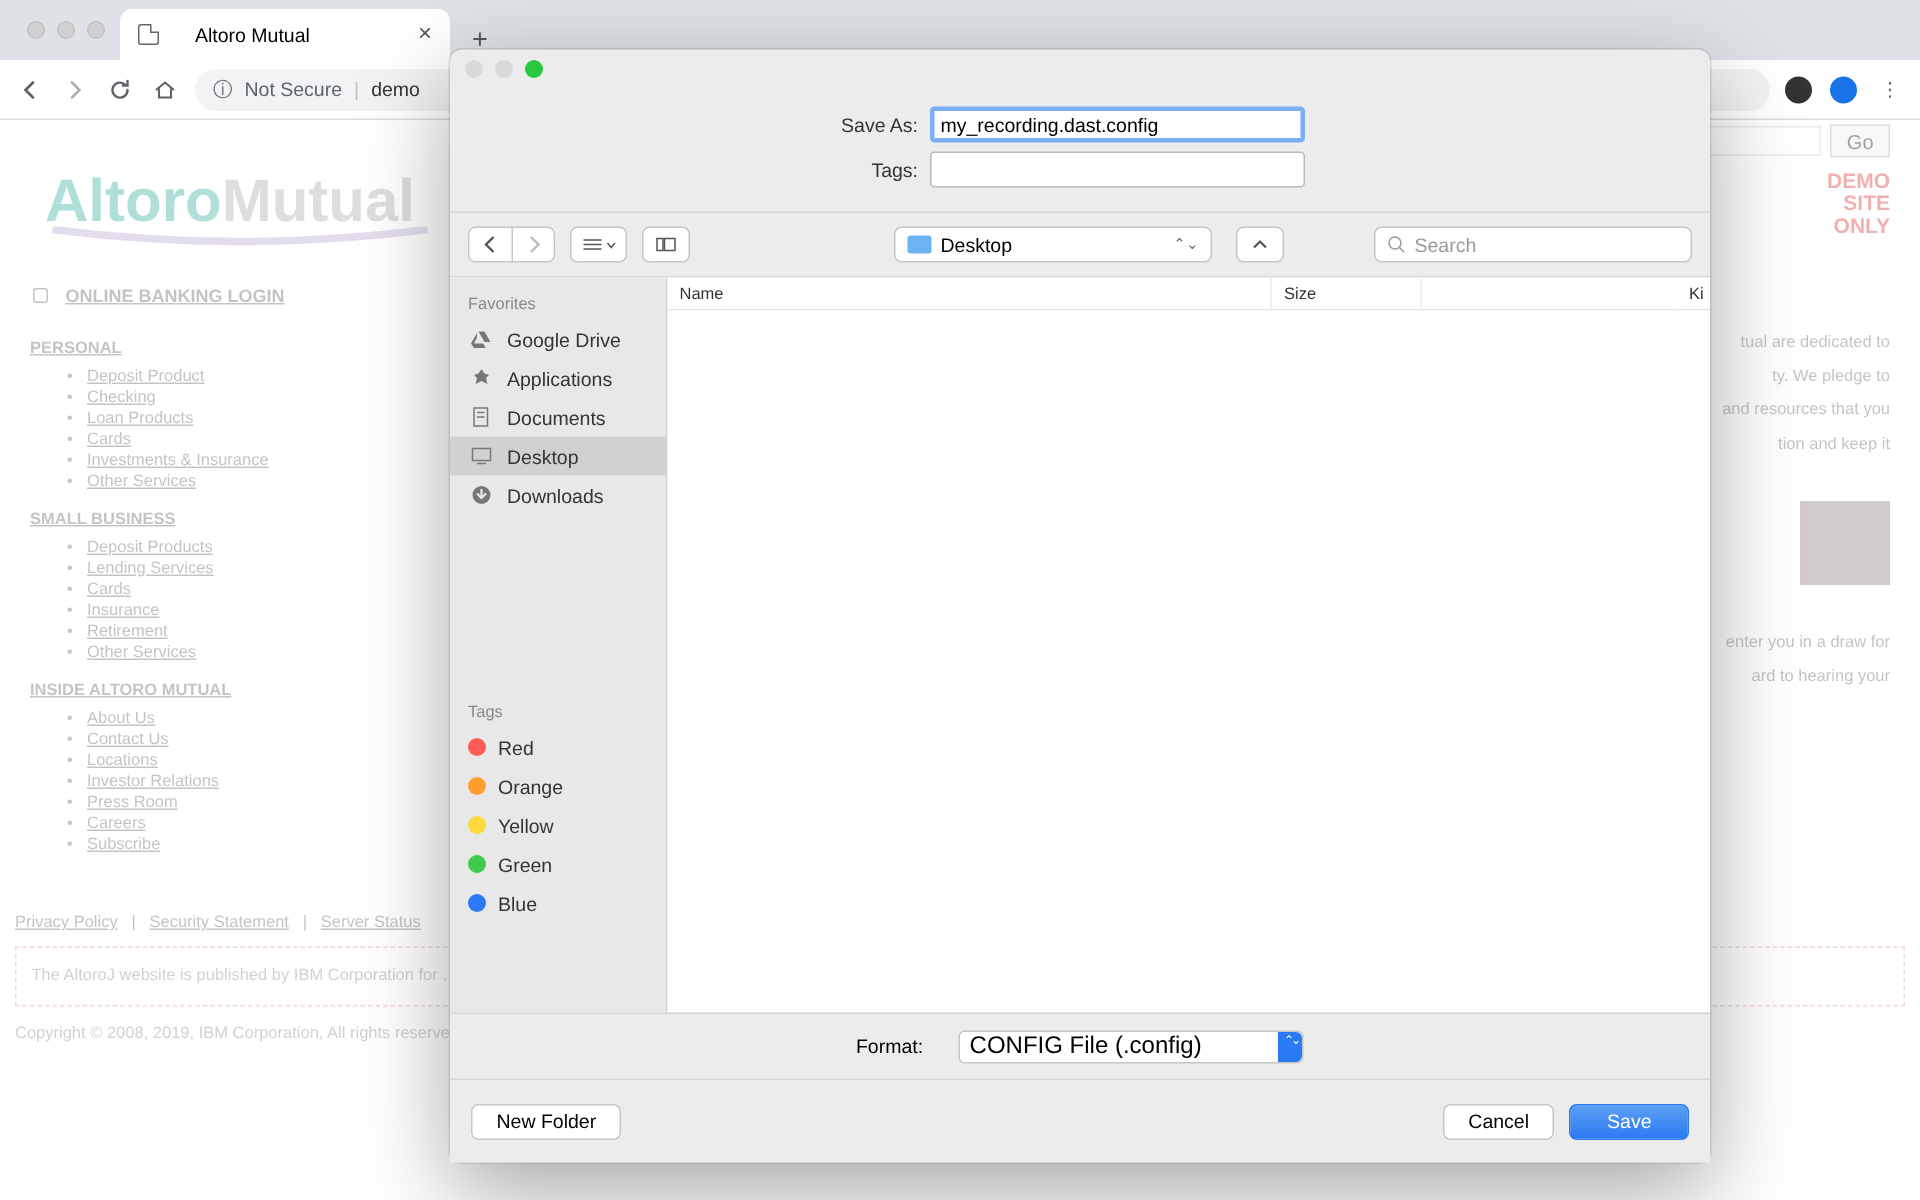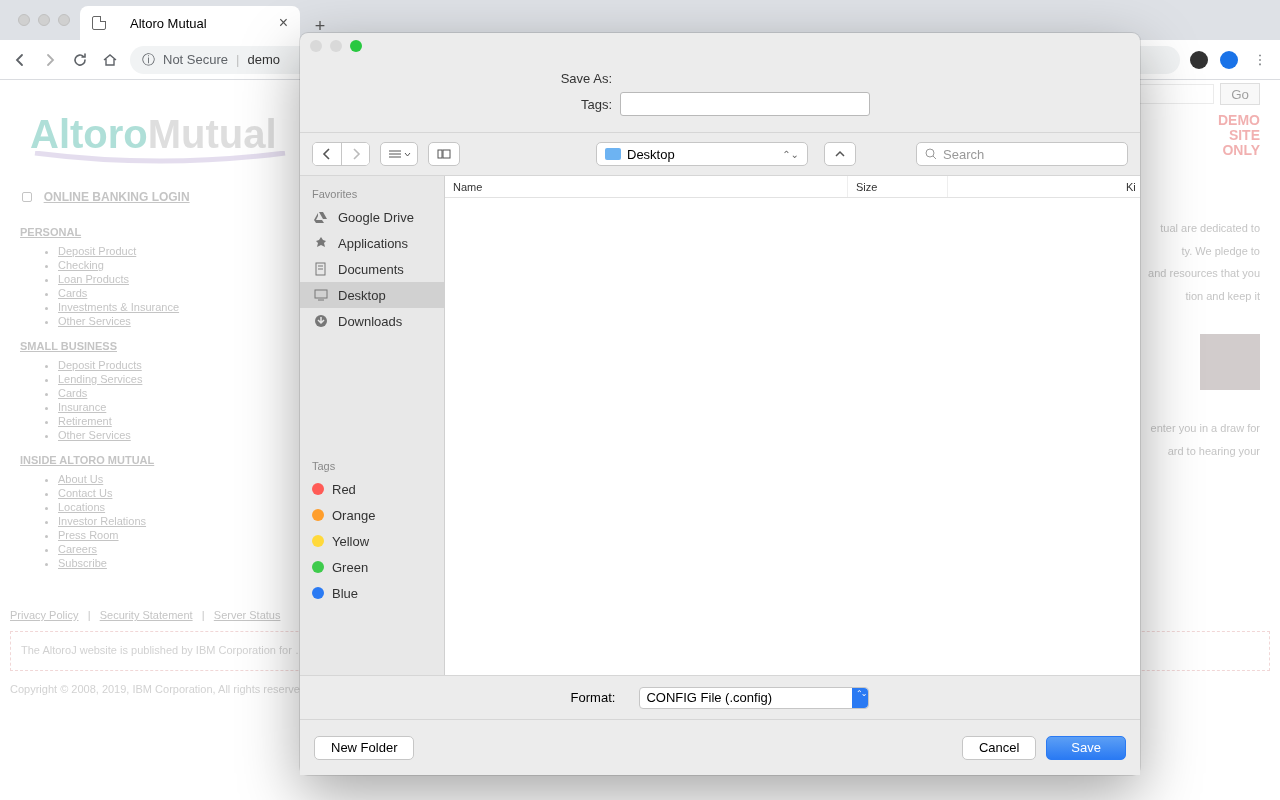--- a/index.html
+++ b/index.html
@@ -86,21 +86,21 @@
 .filearea { flex: 1; display: flex; flex-direction: column; }
 .col-hdrs { height: 22px; border-bottom: 1px solid #e2e2e2; display: flex; align-items: center; font-size: 11px; color: #333; background: #fff; }
 .col-hdrs div { padding: 0 8px; border-right: 1px solid #eee; height: 100%; display: flex; align-items: center; }
 .col-name { flex: 1; }
 .col-size { width: 100px; }
 .col-date { width: 170px; justify-content: space-between; margin-top: 44px; }
 .col-kind { width: 22px; border-right: none !important; overflow: hidden; }
 .filelist { flex: 1; background: #fff; }
 
 .dlg-format { height: 44px; border-top: 1px solid #d6d6d6; display: flex; align-items: center; justify-content: center; gap: 24px; background: #ececec; }
-.dlg-format select { width: 230px; height: 22px; border: 1px solid #c6c6c6; border-radius: 4px; background: #fff; font-size: 13px; padding: 0 6px; appearance: none; position: relative; }
+.dlg-format select { width: 230px; height: 22px; border: 1px solid #c6c6c6; border-radius: 4px; background: #fff; font-size: 16px; padding: 0 6px; appearance: none; position: relative; }
 .sel-wrap { position: relative; }
 .sel-wrap::after { content: ""; position: absolute; right: 1px; top: 1px; bottom: 1px; width: 16px; background: #2a7af3; border-radius: 0 4px 4px 0; pointer-events: none; }
 .sel-wrap::before { content: "⌃⌄"; position: absolute; right: 4px; top: 3px; font-size: 8px; color: #fff; z-index: 2; pointer-events: none; letter-spacing: -2px; line-height: 8px; }
 
 .dlg-buttons { height: 56px; border-top: 1px solid #d6d6d6; display: flex; align-items: center; padding: 0 14px; background: #ececec; }
 .btn { height: 24px; padding: 0 16px; border: 1px solid #c6c6c6; border-radius: 5px; background: #fff; font-size: 13px; }
 .btn.primary { background: linear-gradient(#5c9ff5, #2a7af3); color: #fff; border-color: #2a7af3; padding: 0 24px; }
 .dlg-buttons .spacer { flex: 1; }
 
 svg { display: block; }
@@ -241,20 +241,21 @@
 
 <div class="dialog">
   <div class="dlg-titlebar">
     <div class="d red"></div>
     <div class="d yel"></div>
     <div class="d grn"></div>
   </div>
   <div class="dlg-fields">
     <div class="fld-row">
       <label>Save As:</label>
+      <input class="focused" type="text" value="my_recording.dast.config" style="">
     </div>
     <div class="fld-row">
       <label>Tags:</label>
       <input type="text" value="" style="">
     </div>
   </div>
   <div class="dlg-toolbar">
     <div class="seg">
       <button>
           <svg width="10" height="12">

